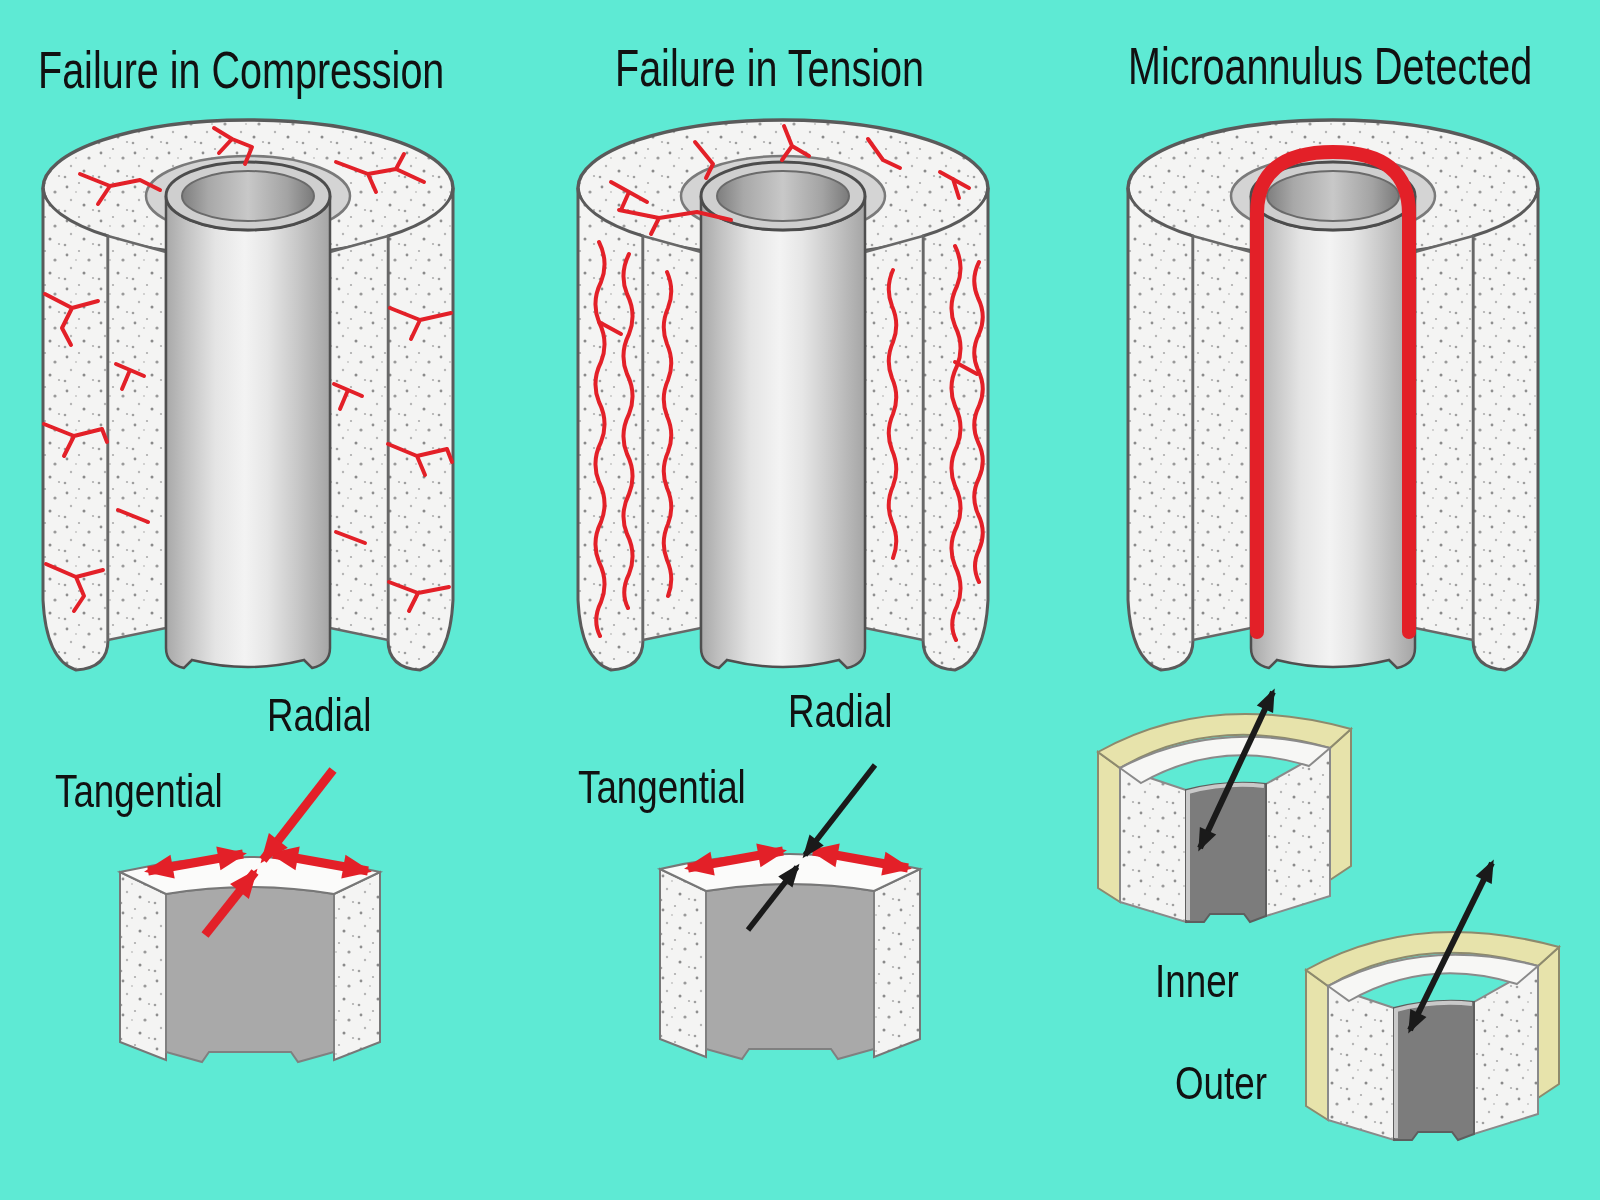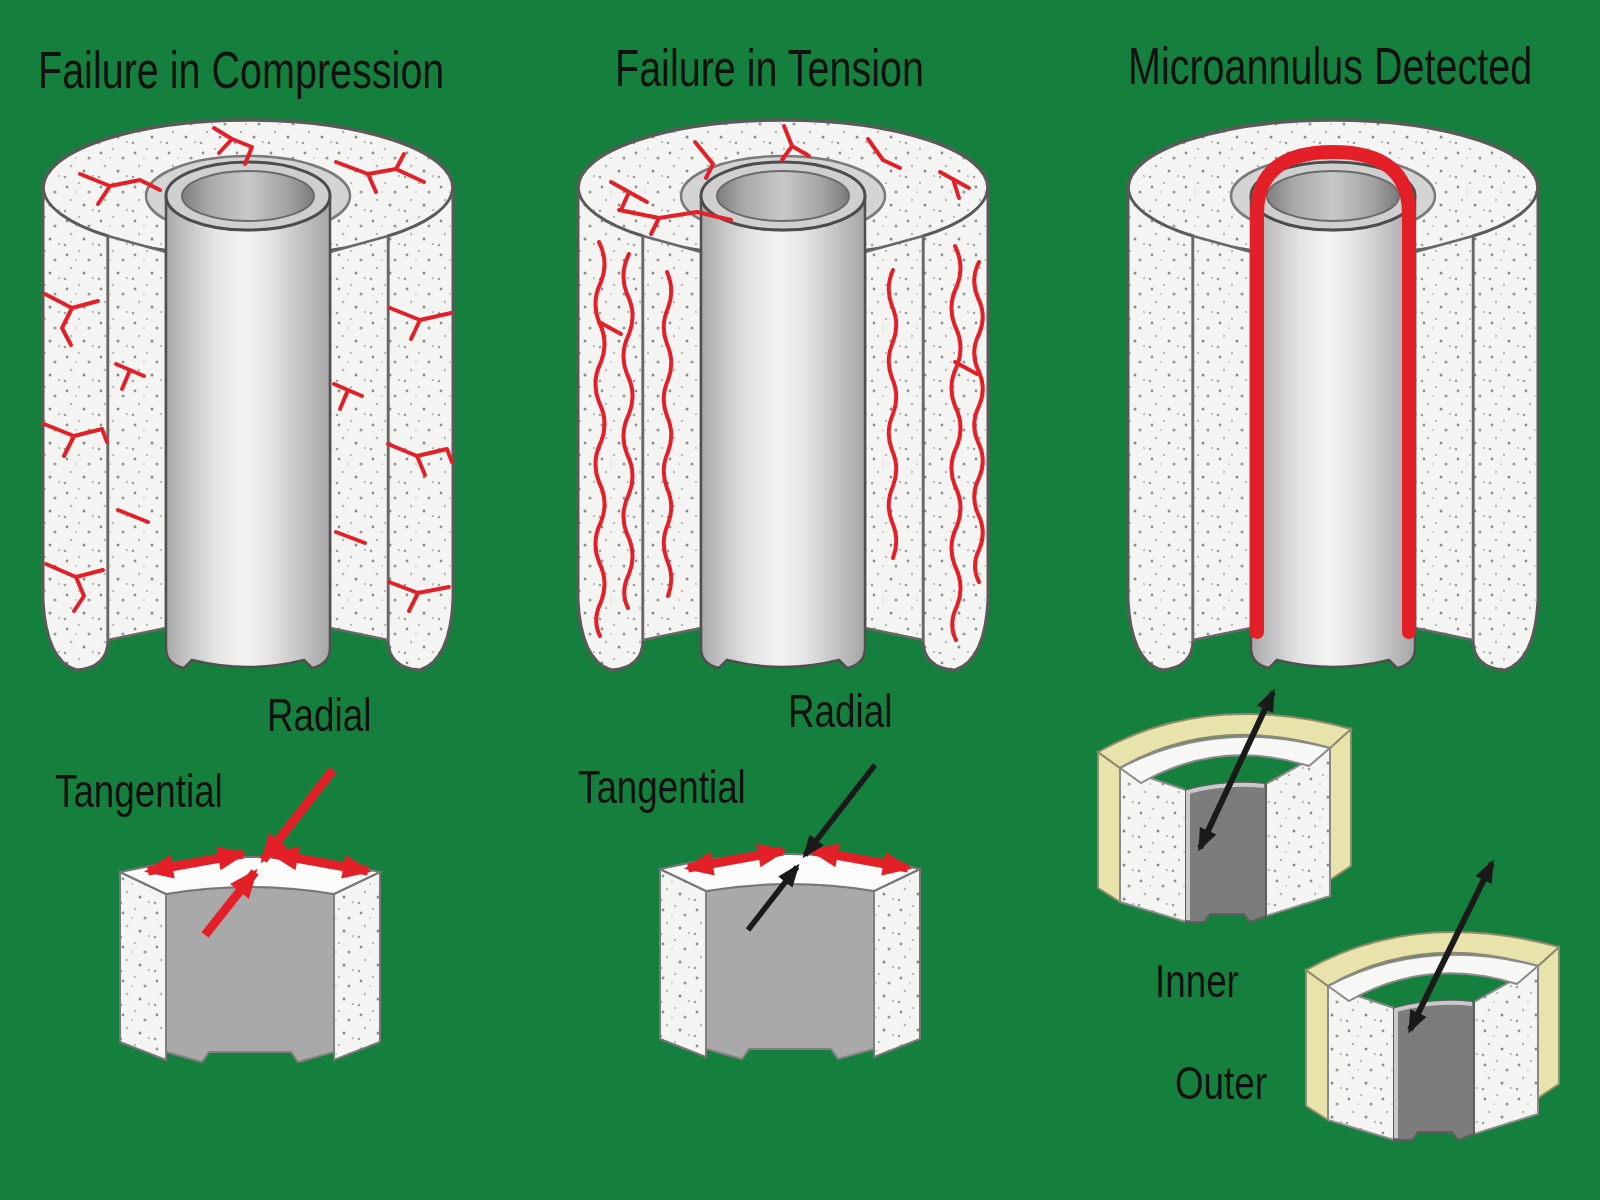--- a/index.html
+++ b/index.html
@@ -1,16 +1,16 @@
 <!DOCTYPE html>
 <html><head>
 <meta charset="utf-8">
 <style>
   html,body{margin:0;padding:0;background:#fff;}
-  .stage{position:relative;width:1600px;height:1200px;background:#15803d;overflow:hidden;
+  .stage{position:relative;width:1600px;height:1200px;background:#5eead4;overflow:hidden;
          font-family:"Liberation Sans",sans-serif;}
   .abs{position:absolute;}
   .title{font-size:52px;color:#111;transform:scaleX(.76);transform-origin:left top;
          white-space:nowrap;line-height:1;}
   .lbl{font-size:46px;color:#111;transform:scaleX(.8);transform-origin:left top;
        white-space:nowrap;line-height:1;}
   svg{display:block;overflow:visible;}
 </style>
 </head>
 <body>

